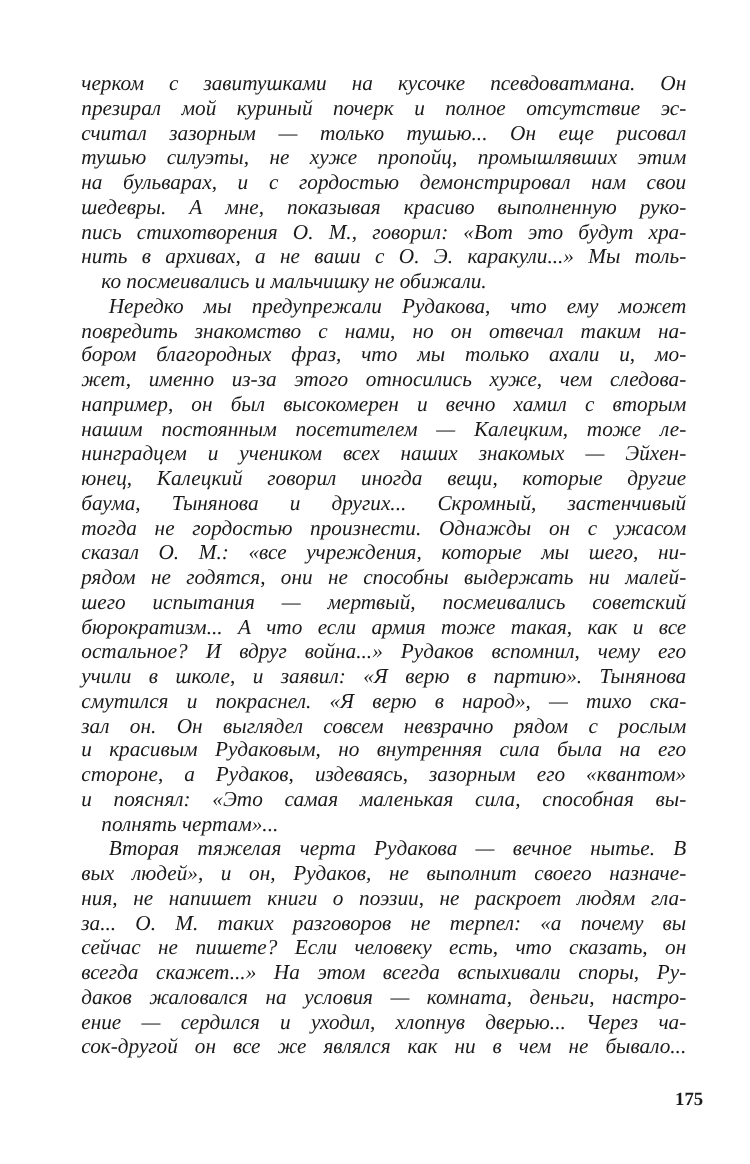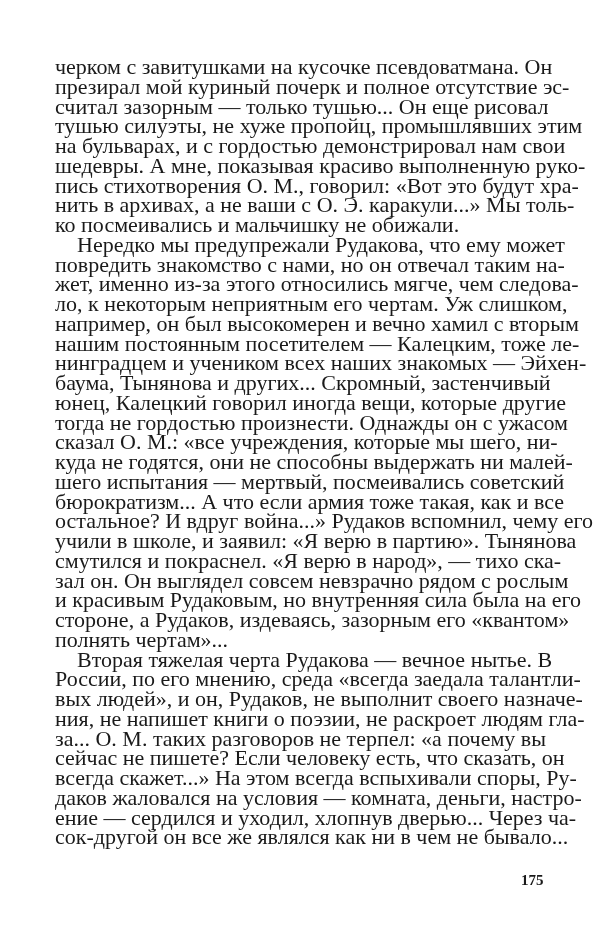--- a/index.html
+++ b/index.html
@@ -1,70 +1,70 @@
 <!DOCTYPE html>
 <html><head>
 <meta charset="utf-8">
 <style>
   html, body { margin: 0; padding: 0; }
   body {
     width: 600px; height: 931px; background: #ffffff; position: relative; overflow: hidden;
     font-family: "Liberation Serif", "DejaVu Serif", serif; color: #1a1a1a;
   }
   .page-text {
-    position: absolute; left: 55px; top: 57px; width: 484px;
-    font-size: 22px; line-height: 19.75px;
+    position: absolute; left: 65px; top: 57px; width: 484px;
+    font-size: 17px; line-height: 19.75px; font-style: italic;
   }
   .line {
     display: block; white-space: nowrap; text-align: justify; text-align-last: justify;
     height: 19.75px;
   }
-  .line.last { text-align-last: left; }
+  .line.last { text-align-last: left; margin-left: 16px; }
   .line.indent { padding-left: 22px; }
   .page-number {
-    position: absolute; left: 521px; top: 872px; font-size: 15px; font-weight: bold;
+    position: absolute; left: 540px; top: 872px; font-size: 15px; font-weight: bold;
     font-family: "Liberation Serif", serif;
   }
 </style>
 </head>
 <body>
 
 <div class="page-text" id="page-text">
     <span class="line">черком с завитушками на кусочке  псевдоватмана. Он</span>
     <span class="line">презирал мой куриный почерк и полное отсутствие эс-</span>
     <span class="line">считал зазорным — только тушью...  Он еще рисовал</span>
     <span class="line">тушью силуэты, не хуже пропойц, промышлявших этим</span>
     <span class="line">на бульварах, и с гордостью демонстрировал нам свои</span>
     <span class="line">шедевры. А мне, показывая красиво выполненную руко-</span>
     <span class="line">пись стихотворения О. М., говорил: «Вот это будут хра-</span>
     <span class="line">нить в архивах, а не  ваши с О. Э. каракули...» Мы толь-</span>
     <span class="line last">ко посмеивались и мальчишку не обижали.</span>
     <span class="line indent">Нередко мы предупрежали Рудакова, что ему может</span>
     <span class="line">повредить знакомство с нами, но он отвечал таким на-</span>
-    <span class="line">жет, именно из-за этого относились мягче, чем следова-</span>
-    <span class="line">ло, к некоторым неприятным его  чертам. Уж слишком,</span>
+    <span class="line">бором благородных фраз, что мы только ахали и, мо-</span>
+    <span class="line">жет, именно из-за этого относились хуже, чем следова-</span>
     <span class="line">например, он был высокомерен и вечно хамил с вторым</span>
     <span class="line">нашим постоянным посетителем — Калецким, тоже ле-</span>
     <span class="line">нинградцем и учеником всех наших знакомых — Эйхен-</span>
+    <span class="line">юнец, Калецкий говорил иногда вещи, которые другие</span>
     <span class="line">баума, Тынянова и других...  Скромный, застенчивый</span>
-    <span class="line">юнец, Калецкий говорил иногда вещи, которые другие</span>
     <span class="line">тогда не гордостью произнести. Однажды он с ужасом</span>
     <span class="line">сказал О. М.: «все учреждения, которые мы шего, ни-</span>
-    <span class="line">куда не годятся, они не способны выдержать ни малей-</span>
+    <span class="line">рядом не годятся, они не способны выдержать ни малей-</span>
     <span class="line">шего испытания — мертвый, посмеивались советский</span>
     <span class="line">бюрократизм... А что если армия тоже такая, как и все</span>
     <span class="line">остальное? И вдруг война...» Рудаков вспомнил, чему его</span>
     <span class="line">учили в школе, и заявил: «Я верю в партию». Тынянова</span>
     <span class="line">смутился и покраснел. «Я верю в народ», — тихо ска-</span>
     <span class="line">зал он. Он выглядел совсем невзрачно рядом с рослым</span>
     <span class="line">и красивым Рудаковым, но внутренняя сила была на его</span>
     <span class="line">стороне, а Рудаков, издеваясь, зазорным его «квантом»</span>
+    <span class="line">и пояснял: «Это самая маленькая сила, способная вы-</span>
     <span class="line last">полнять чертам»...</span>
     <span class="line indent">Вторая тяжелая черта Рудакова — вечное нытье. В</span>
-    <span class="line">России, по его мнению, среда «всегда заедала талантли-</span>
     <span class="line">вых людей», и он, Рудаков, не выполнит своего назначе-</span>
     <span class="line">ния, не напишет книги о поэзии, не раскроет людям гла-</span>
     <span class="line">за... О. М. таких разговоров не терпел:  «а почему вы</span>
     <span class="line">сейчас не пишете? Если человеку  есть, что сказать, он</span>
     <span class="line">всегда скажет...» На этом всегда  вспыхивали споры, Ру-</span>
     <span class="line">даков жаловался на условия — комната, деньги, настро-</span>
     <span class="line">ение — сердился и уходил, хлопнув дверью... Через ча-</span>
     <span class="line">сок-другой он все же являлся как ни в чем не бывало...</span>
   </div>
 <div class="page-number">175</div>

